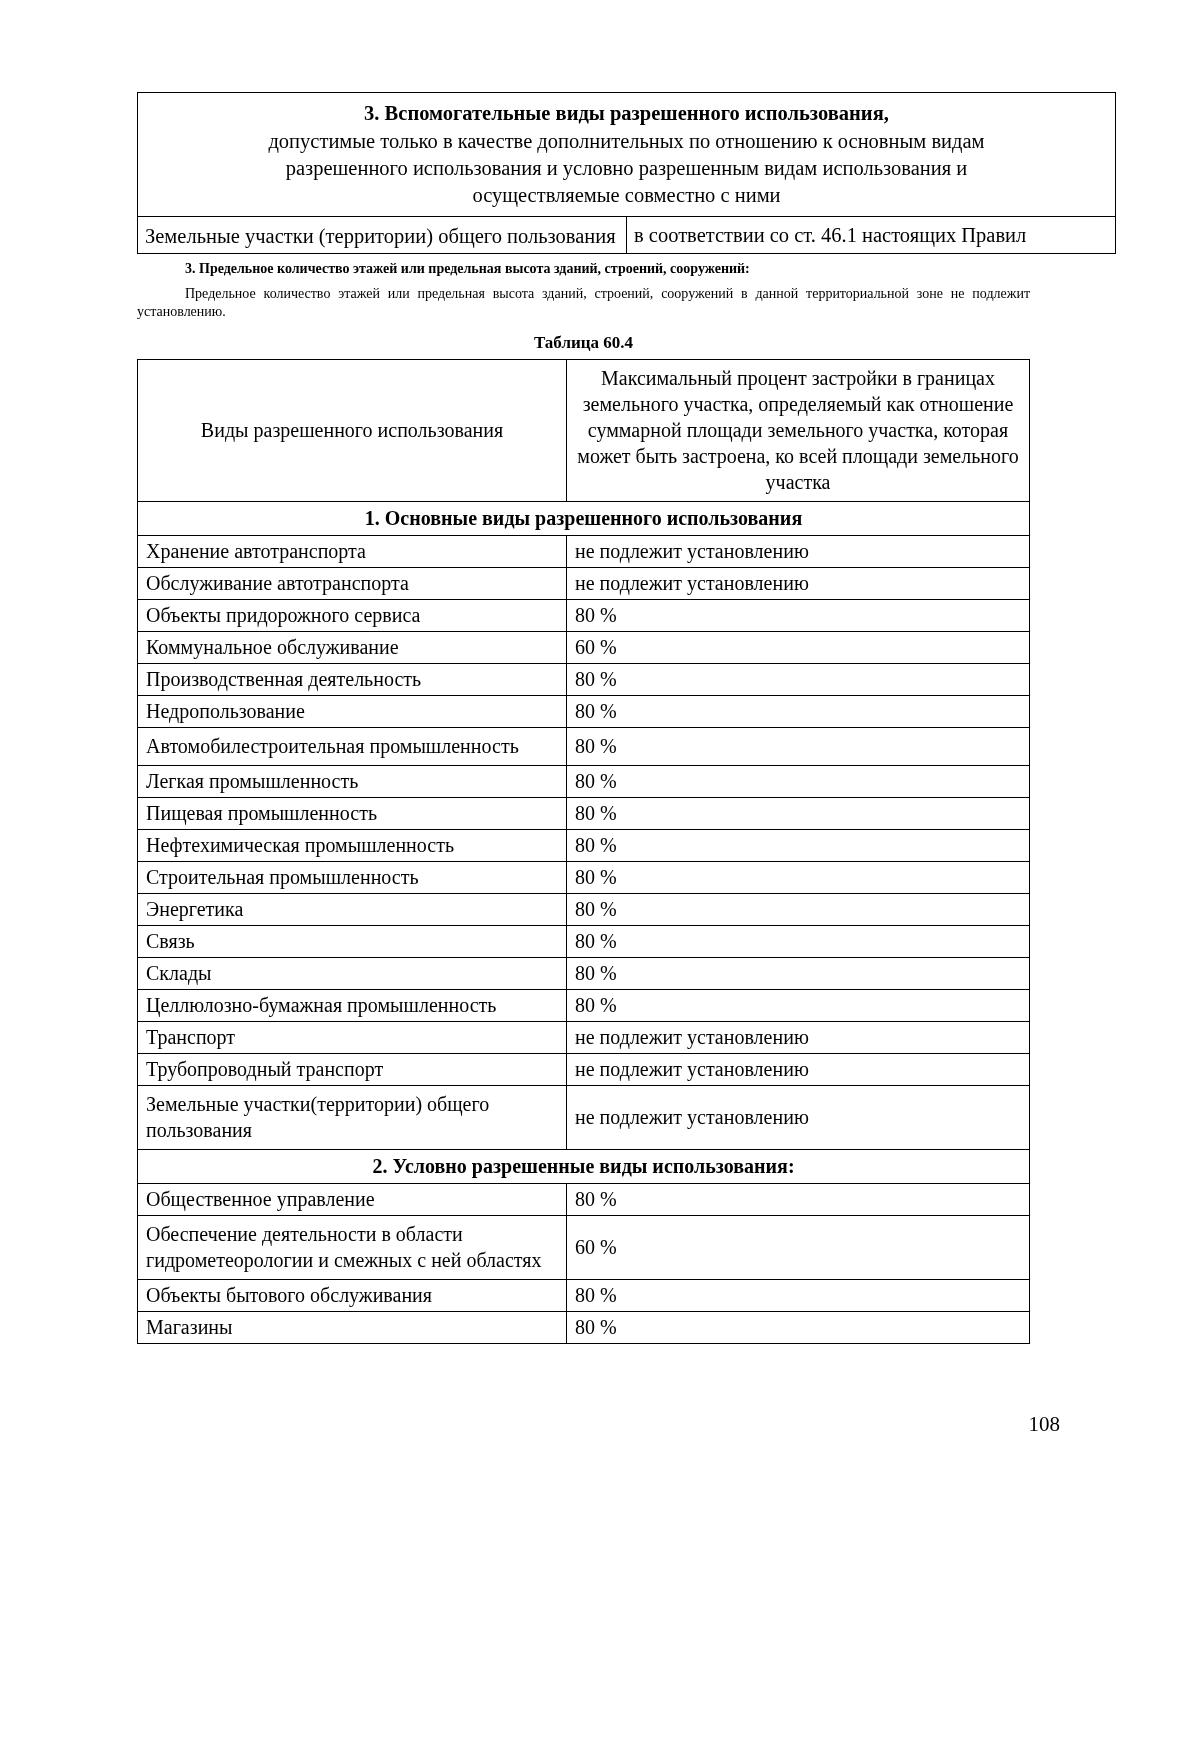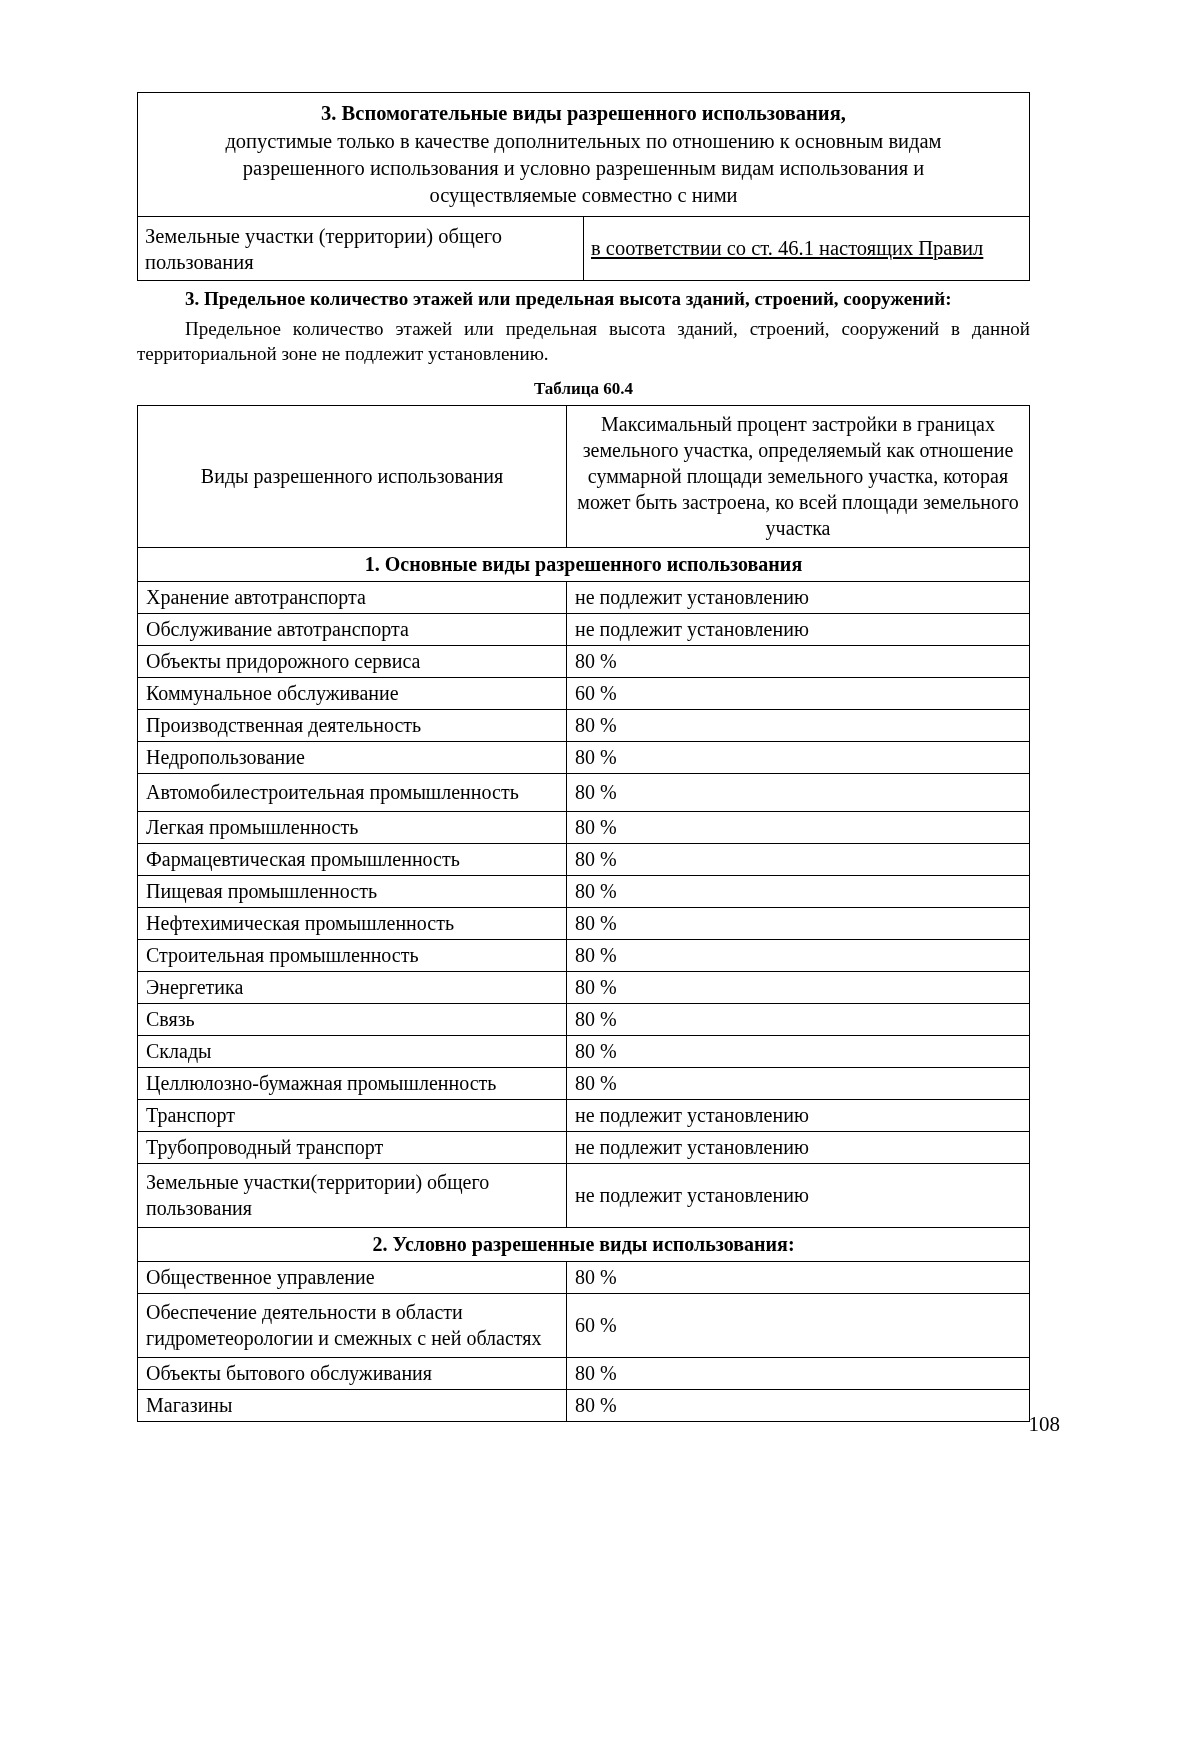--- a/index.html
+++ b/index.html
@@ -25,21 +25,21 @@
   .content {
     position: absolute;
     left: 137px;
     top: 92px;
     width: 893px;
   }
 
   
   table.doc-table {
     border-collapse: collapse;
-    width: 893px;
+    width: 979px;
     table-layout: fixed;
     margin: 0;
   }
   table.doc-table td {
     border: 1.6px solid #000;
     padding: 3px 7px 4px 7px;
     font-size: 20.5px;
     line-height: 1.28;
     vertical-align: middle;
   }
@@ -53,26 +53,26 @@
   .t1-head .ttl {
     font-weight: bold;
     display: block;
     margin-bottom: 2px;
   }
   .t1-head .sub {
     display: block;
     line-height: 1.30;
   }
   .t1-left  { width: 398px; vertical-align: top; padding-top: 6px !important; }
-  .t1-right { vertical-align: middle; text-decoration: underline; }
+  .t1-right { vertical-align: middle; }
 
   
   p.para {
     margin: 0;
-    font-size: 19px;
+    font-size: 14px;
     line-height: 1.30;
     text-align: justify;
     text-indent: 48px;
     hyphens: none;
   }
   p.para.b {
     font-weight: bold;
   }
   p.gap-sm { margin-top: 6px; }
 
@@ -190,24 +190,20 @@
           </tr>
           <tr class="tall">
             <td class="col-a mt-name">Автомобилестроительная промышленность</td>
             <td class="mt-value">80 %</td>
           </tr>
           <tr>
             <td class="col-a mt-name">Легкая промышленность</td>
             <td class="mt-value">80 %</td>
           </tr>
           <tr>
-            <td class="col-a mt-name">Фармацевтическая промышленность</td>
-            <td class="mt-value">80 %</td>
-          </tr>
-          <tr>
             <td class="col-a mt-name">Пищевая промышленность</td>
             <td class="mt-value">80 %</td>
           </tr>
           <tr>
             <td class="col-a mt-name">Нефтехимическая промышленность</td>
             <td class="mt-value">80 %</td>
           </tr>
           <tr>
             <td class="col-a mt-name">Строительная промышленность</td>
             <td class="mt-value">80 %</td>

